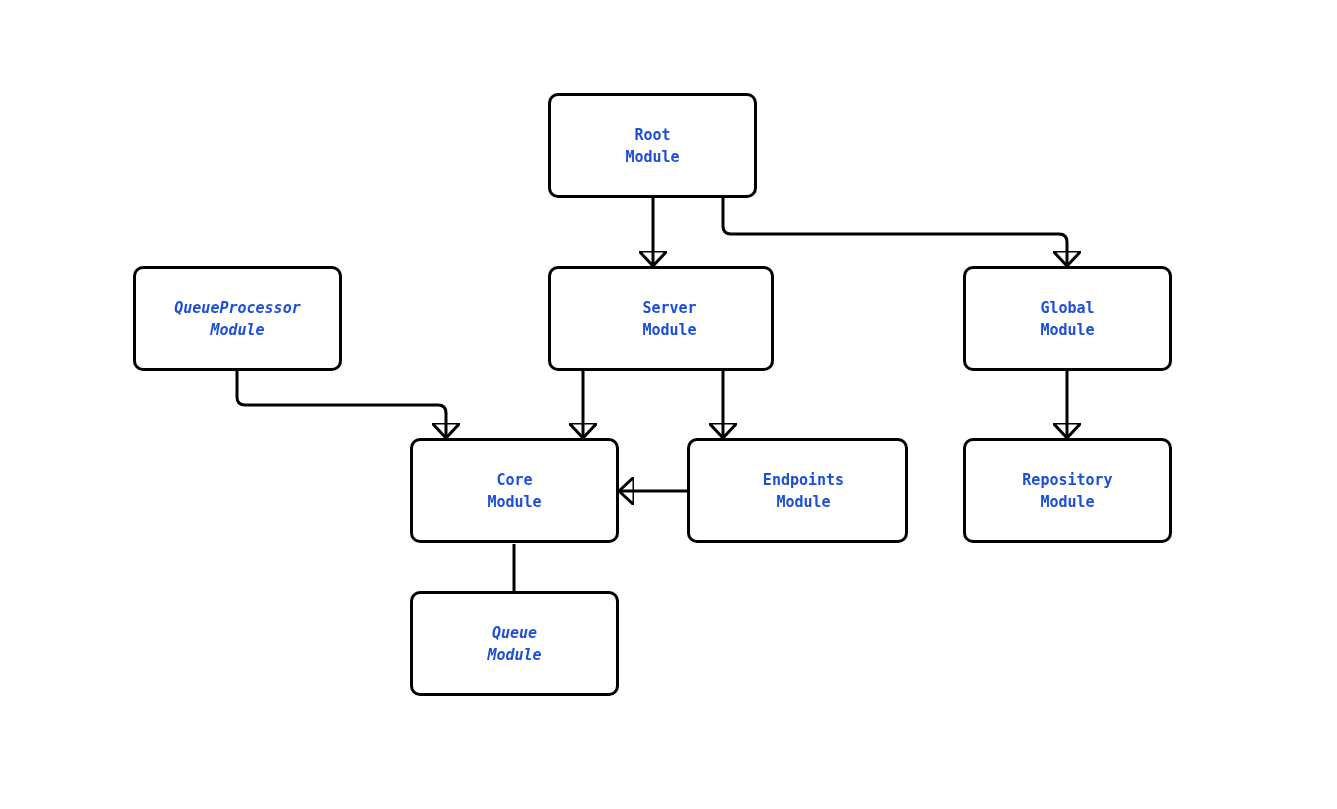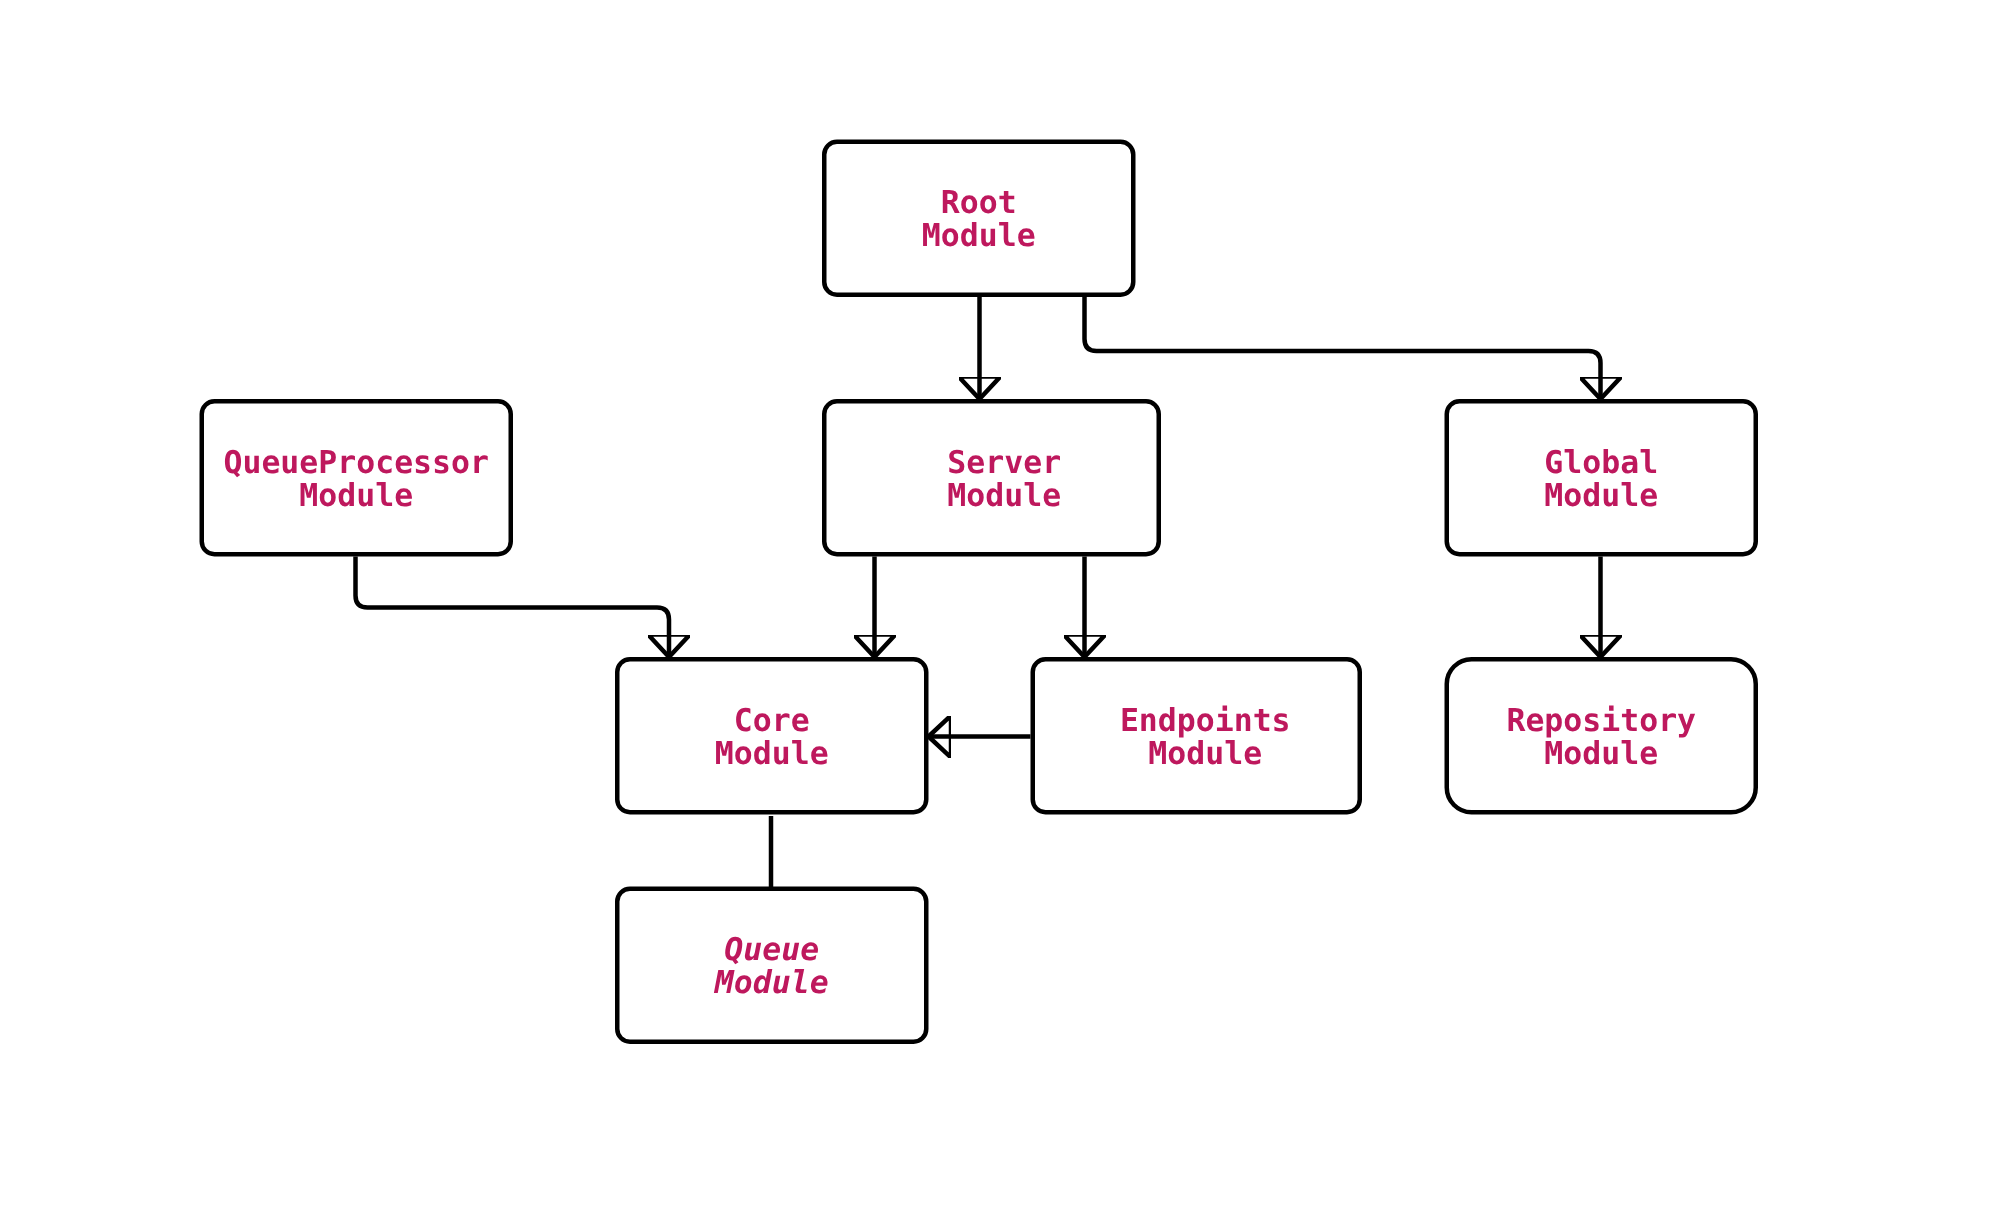--- a/index.html
+++ b/index.html
@@ -34,33 +34,33 @@
     border: 3px solid #000000;
     border-radius: 10px;
     background: #ffffff;
     display: flex;
     align-items: center;
     justify-content: center;
     box-sizing: content-box;
   }
   .node-label {
     font-weight: bold;
-    font-size: 21px;
+    font-size: 15px;
     line-height: 22px;
-    color: #be185d;
+    color: #1d4ed8;
     text-align: center;
     white-space: pre-line;
   }
   .node-root           { left: 548px; top: 93px;  }
-  .node-queueprocessor { left: 133px; top: 266px; }
+  .node-queueprocessor { left: 133px; top: 266px; font-style: italic; }
   .node-server         { left: 548px; top: 266px; padding-left: 17px; }
   .node-global         { left: 963px; top: 266px; }
   .node-core           { left: 410px; top: 438px; }
   .node-endpoints      { left: 687px; top: 438px; padding-left: 12px; }
-  .node-repository     { left: 963px; top: 438px; border-radius: 18px; }
+  .node-repository     { left: 963px; top: 438px; }
   .node-queue          { left: 410px; top: 591px; font-style: italic; }
 </style>
 </head>
 <body>
 
 <div class="canvas">
 
   <svg class="edges-layer" width="1337" height="809" viewBox="0 0 1337 809" xmlns="http://www.w3.org/2000/svg">
     <defs>
       <marker id="arrowhead" markerUnits="userSpaceOnUse" markerWidth="16" markerHeight="28" viewBox="0 0 16 28" refX="14" refY="14" orient="auto">

